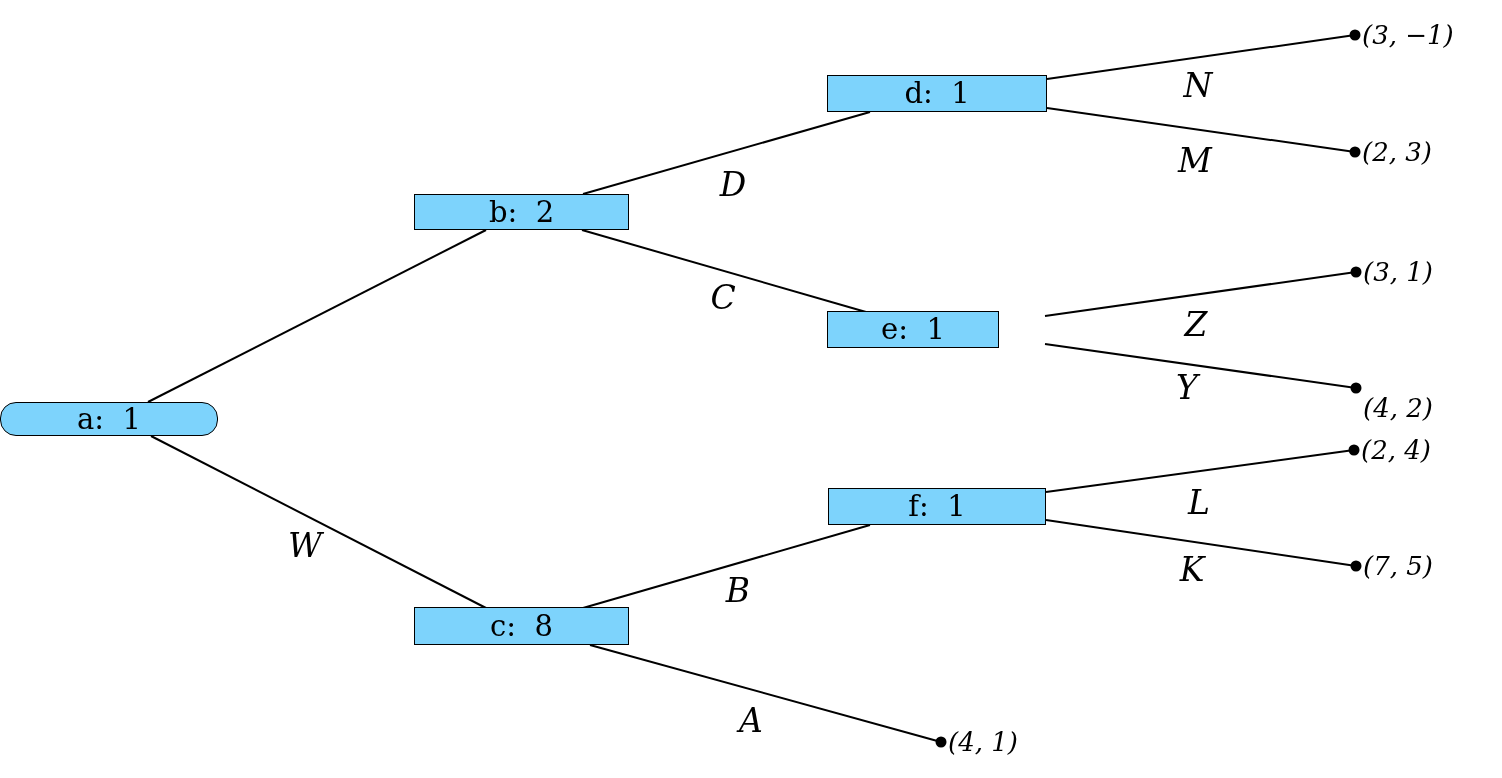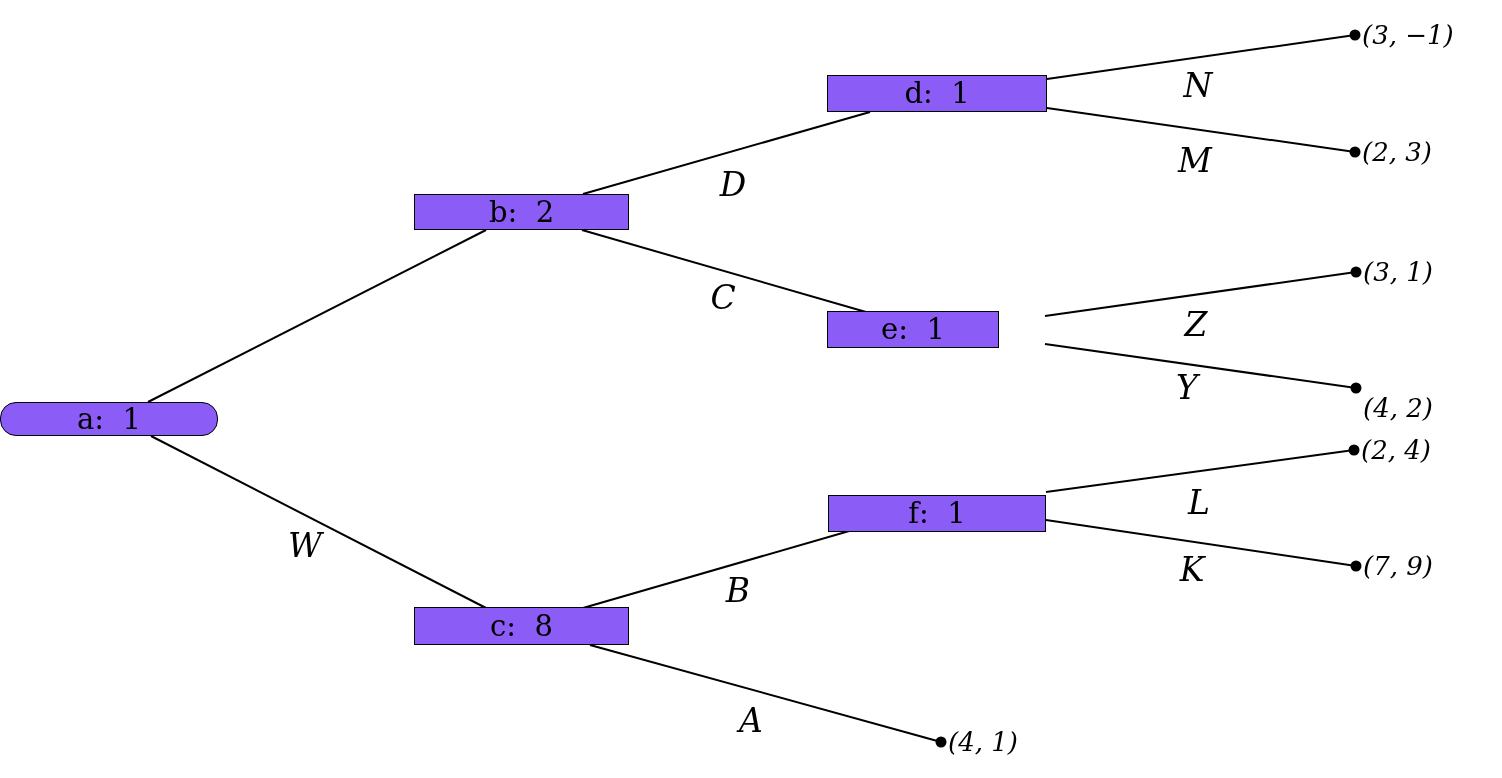--- a/index.html
+++ b/index.html
@@ -13,21 +13,21 @@
     color: #000;
   }
   .edges-layer {
     position: absolute;
     left: 0; top: 0;
     width: 1502px; height: 778px;
   }
   .node {
     position: absolute;
     box-sizing: border-box;
-    background: #8b5cf6;
+    background: #7dd3fc;
     border: 1.6px solid #000000;
     display: flex;
     align-items: center;
     justify-content: center;
     font-size: 29px;
     line-height: 1;
     white-space: pre;
   }
   .edge-label {
     position: absolute;
@@ -71,35 +71,35 @@
     <circle cx="1354" cy="450" r="5.5" fill="#000"></circle>
     <circle cx="1356" cy="566" r="5.5" fill="#000"></circle>
     <circle cx="941" cy="742" r="5.5" fill="#000"></circle>
   </svg>
 
   <div class="node" style="left:0px;   top:402px; width:218px; height:34px;border-radius:16px;">a:  1</div>
   <div class="node" style="left:414px; top:194px; width:215px; height:36px;">b:  2</div>
   <div class="node" style="left:414px; top:607px; width:215px; height:38px;">c:  8</div>
   <div class="node" style="left:827px; top:75px;  width:220px; height:37px;">d:  1</div>
   <div class="node" style="left:827px; top:311px; width:172px; height:37px;">e:  1</div>
-  <div class="node" style="left:828px; top:488px; width:218px; height:37px;margin-top:7px;">f:  1</div>
+  <div class="node" style="left:828px; top:488px; width:218px; height:37px;">f:  1</div>
 
   <span class="edge-label" style="left:305px;  top:545px;">W</span>
   <span class="edge-label" style="left:733px;  top:184px;">D</span>
   <span class="edge-label" style="left:723px;  top:297px;">C</span>
   <span class="edge-label" style="left:738px;  top:590px;">B</span>
   <span class="edge-label" style="left:751px;  top:720px;">A</span>
   <span class="edge-label" style="left:1198px; top:85px;">N</span>
   <span class="edge-label" style="left:1195px; top:160px;">M</span>
   <span class="edge-label" style="left:1196px; top:324px;">Z</span>
   <span class="edge-label" style="left:1187px; top:387px;">Y</span>
   <span class="edge-label" style="left:1199px; top:502px;">L</span>
   <span class="edge-label" style="left:1192px; top:569px;">K</span>
 
   <span class="leaf-label" style="left:1362px; top:35px;">(3, −1)</span>
   <span class="leaf-label" style="left:1362px; top:152px;text-align:center;">(2, 3)</span>
   <span class="leaf-label" style="left:1363px; top:272px;">(3, 1)</span>
   <span class="leaf-label" style="left:1363px; top:388px;margin-top:20px;">(4, 2)</span>
   <span class="leaf-label" style="left:1361px; top:450px;">(2, 4)</span>
-  <span class="leaf-label" style="left:1363px; top:566px;">(7, 9)</span>
+  <span class="leaf-label" style="left:1363px; top:566px;">(7, 5)</span>
   <span class="leaf-label" style="left:948px;  top:742px;">(4, 1)</span>
 
 </div>
 
 </body></html>

